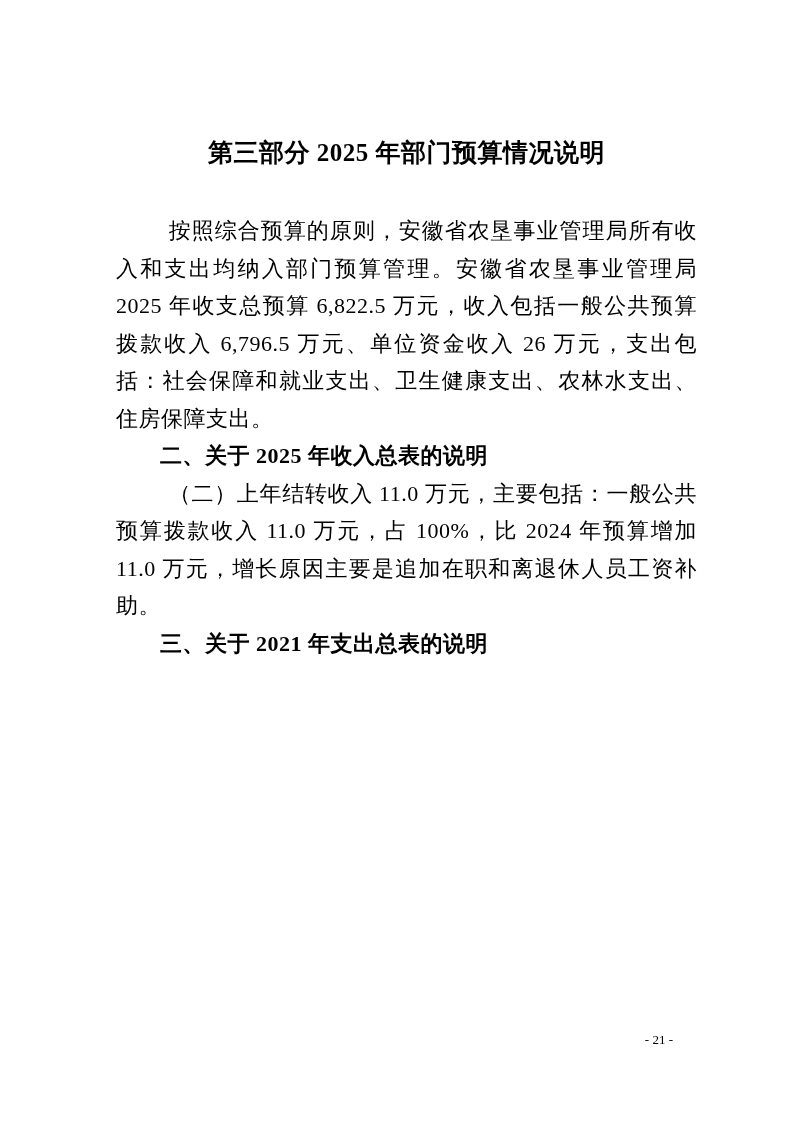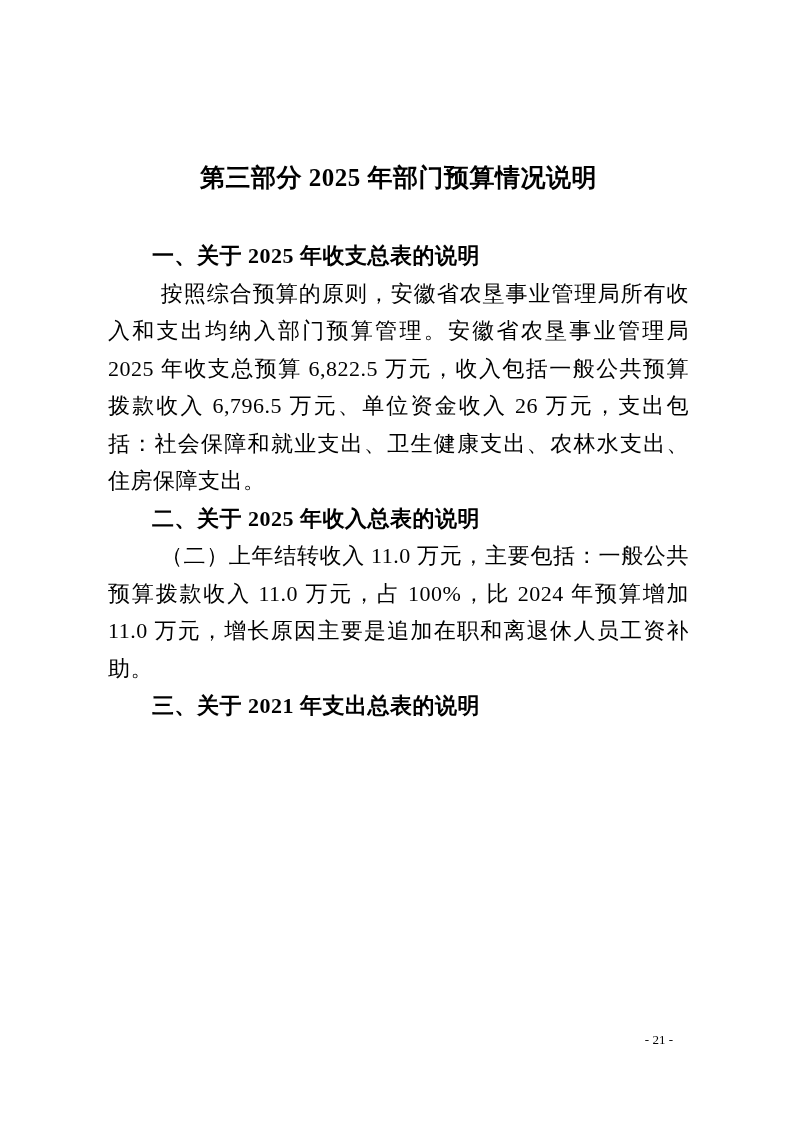--- a/index.html
+++ b/index.html
@@ -10,24 +10,23 @@
   body {
     width: 794px;
     height: 1123px;
     position: relative;
     overflow: hidden;
     color: #000000;
     font-family: "Liberation Serif", serif;
   }
   .doc {
     position: absolute;
-    left: 108px;
+    left: 116px;
     top: 0;
     width: 581px;
-    margin-top: 25px;
   }
   .title {
     font-size: 25px;
     font-weight: 700;
     line-height: 30px;
     text-align: center;
     margin: 138px 0 44px 0;
     letter-spacing: 0.5px;
     font-family: "Liberation Serif", serif;
   }
@@ -59,21 +58,20 @@
     font-family: "Liberation Serif", serif;
   }
 </style>
 </head>
 <body>
 
 <div class="doc">
 
   <h1 class="title">第三部分 2025 年部门预算情况说明</h1>
 
-  <h2 class="heading">一、关于 2025 年收支总表的说明</h2>
 
   <p class="body-para">按照综合预算的原则，安徽省农垦事业管理局所有收入和支出均纳入部门预算管理。安徽省农垦事业管理局 2025 年收支总预算 6,822.5 万元，收入包括一般公共预算拨款收入 6,796.5 万元、单位资金收入 26 万元，支出包括：社会保障和就业支出、卫生健康支出、农林水支出、住房保障支出。</p>
 
   <h2 class="heading">二、关于 2025 年收入总表的说明</h2>
 
 
 
   <p class="body-para">（二）上年结转收入 11.0 万元，主要包括：一般公共预算拨款收入 11.0 万元，占 100%，比 2024 年预算增加 11.0 万元，增长原因主要是追加在职和离退休人员工资补助。</p>
 
   <h2 class="heading">三、关于 2021 年支出总表的说明</h2>

